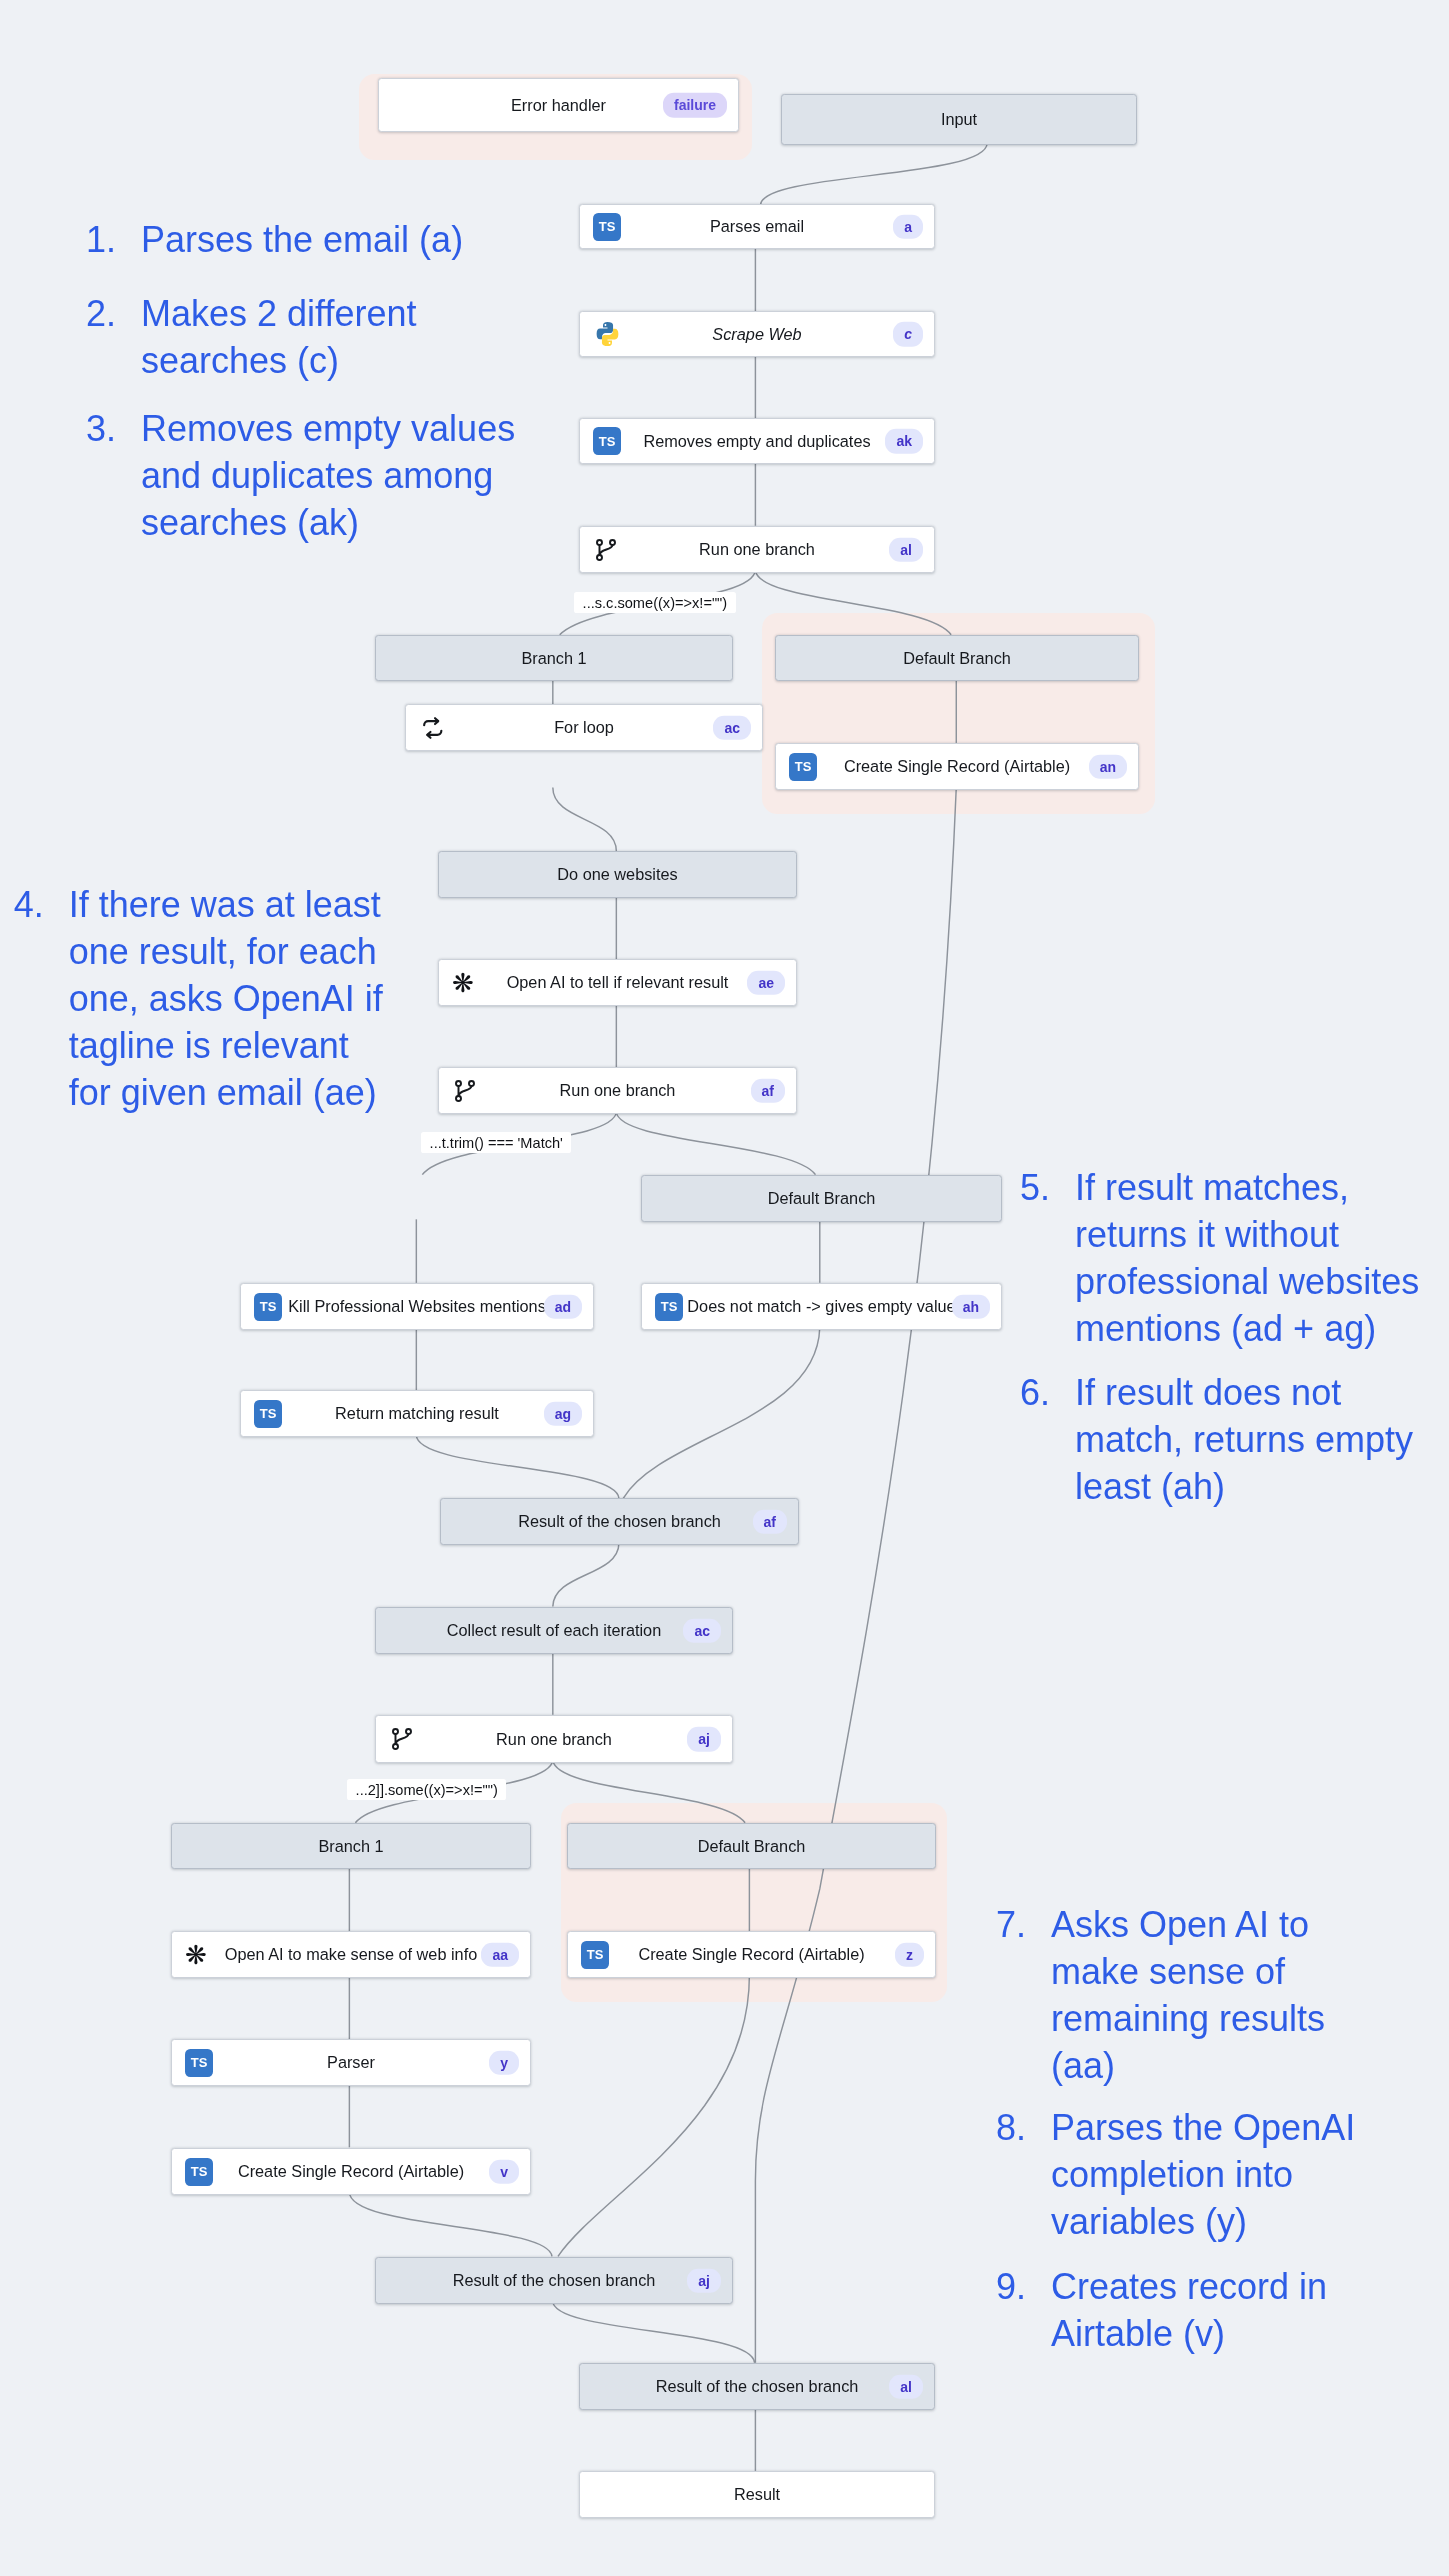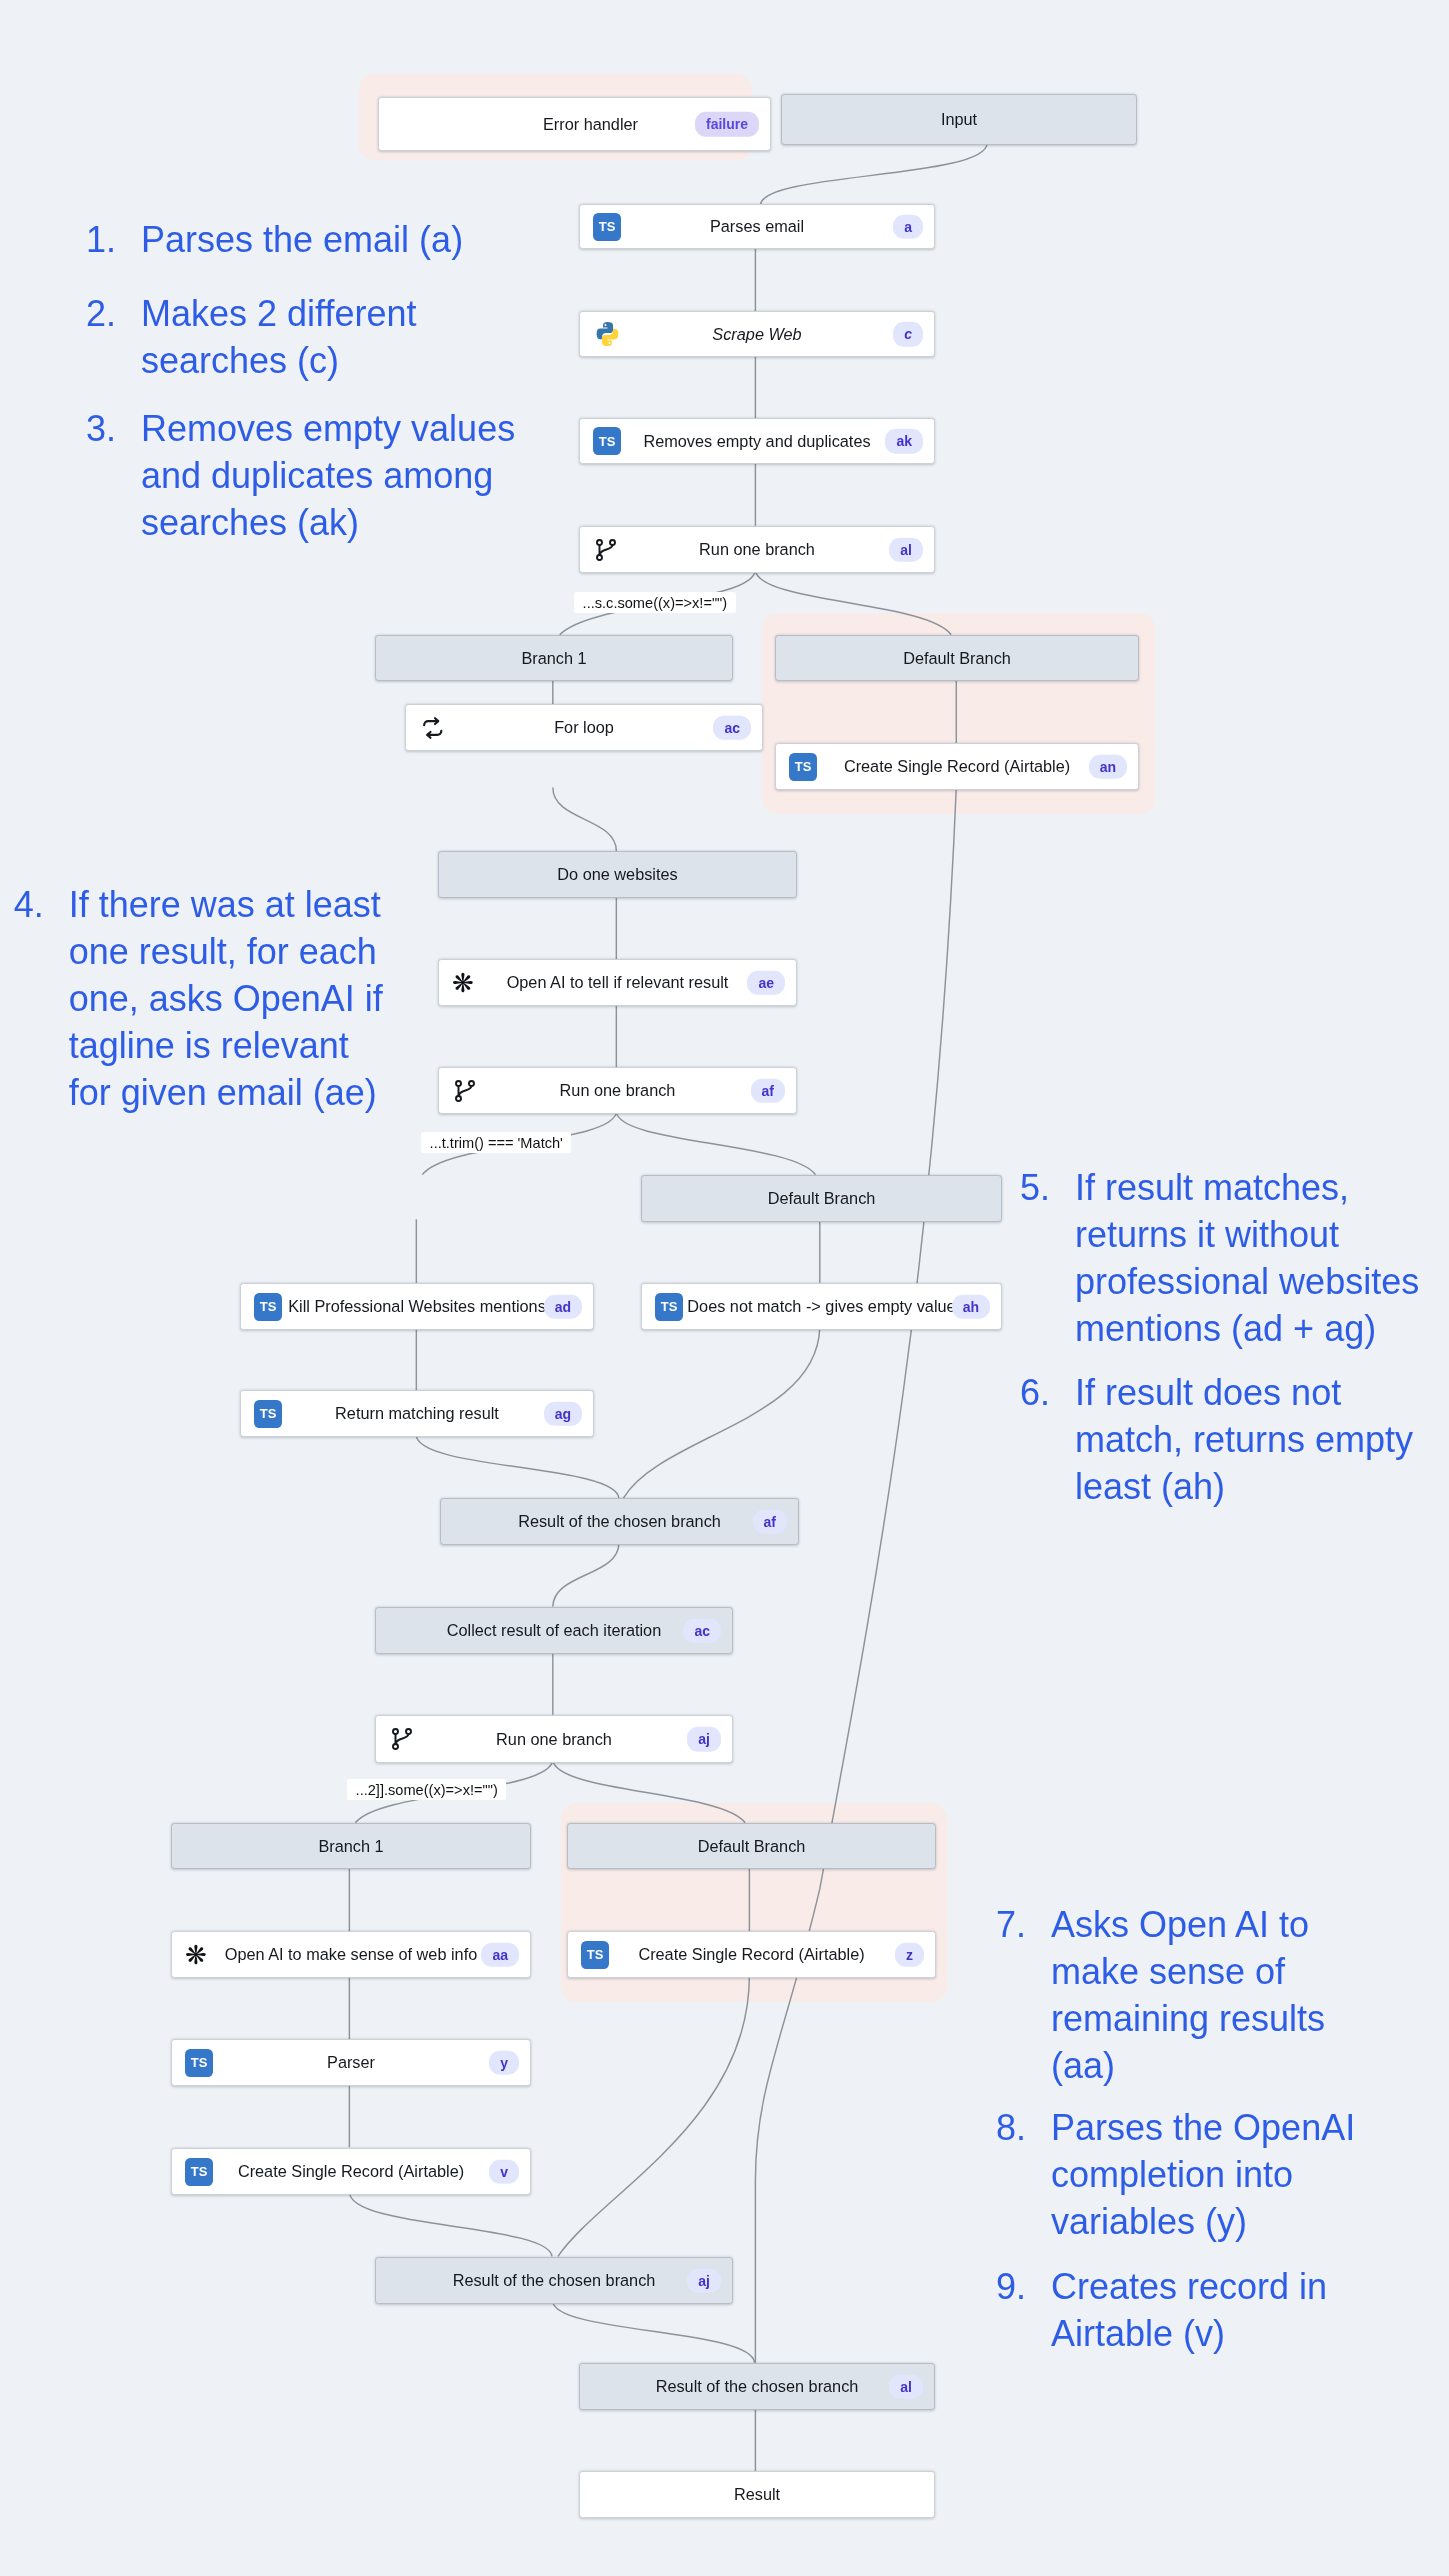--- a/index.html
+++ b/index.html
@@ -65,21 +65,21 @@
     <path d="M407 2174 L407 2249"></path>
     <path d="M873 2174 L873 2249"></path>
     <path d="M407 2301 L407 2375"></path>
     <path d="M407 2427 L407 2501"></path>
     <path d="M407 2553 C407 2596, 638 2590, 643 2628"></path>
     <path d="M873 2301 C873 2470, 700 2555, 650 2628"></path>
     <path d="M644 2680 C644 2718, 876 2712, 879 2752"></path>
     <path d="M880 2804 L880 2878"></path>
   </svg>
 
-  <div class="node" style="left:378px;top:97px;width:359px;height:52px;padding-left:32px;">
+  <div class="node" style="left:378px;top:78px;width:359px;height:52px;">
     <span class="nlabel">Error handler</span>
     <span class="nbadge failure">failure</span>
   </div>
 
   <div class="node header" style="left:781px;top:94px;width:354px;height:49px;">
     <span class="nlabel">Input</span>
   </div>
 
   <div class="node" style="left:579px;top:204px;width:354px;height:43px;">
     <span class="nicon ts">TS</span>

